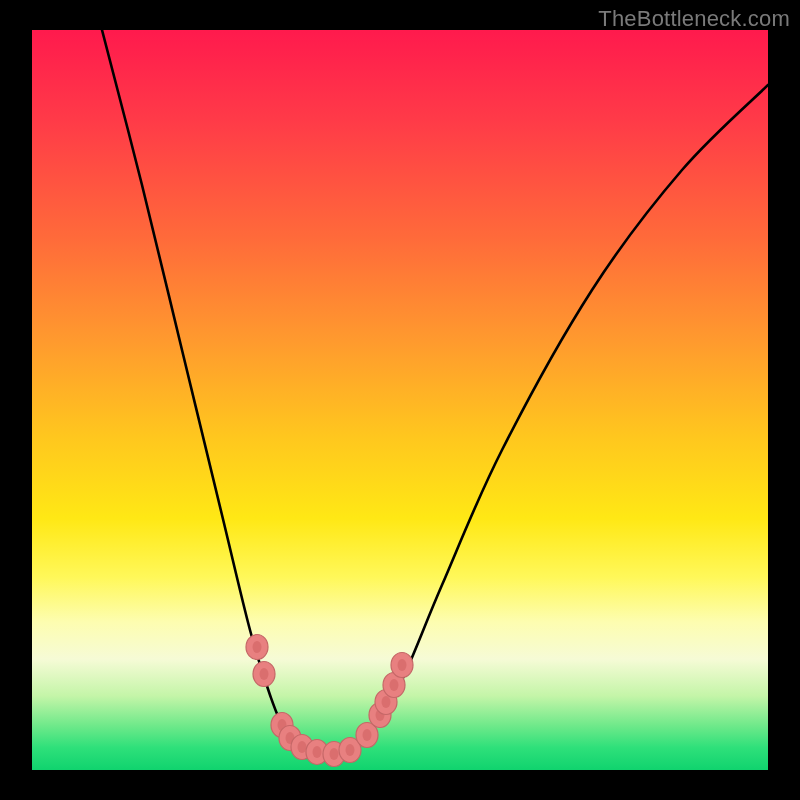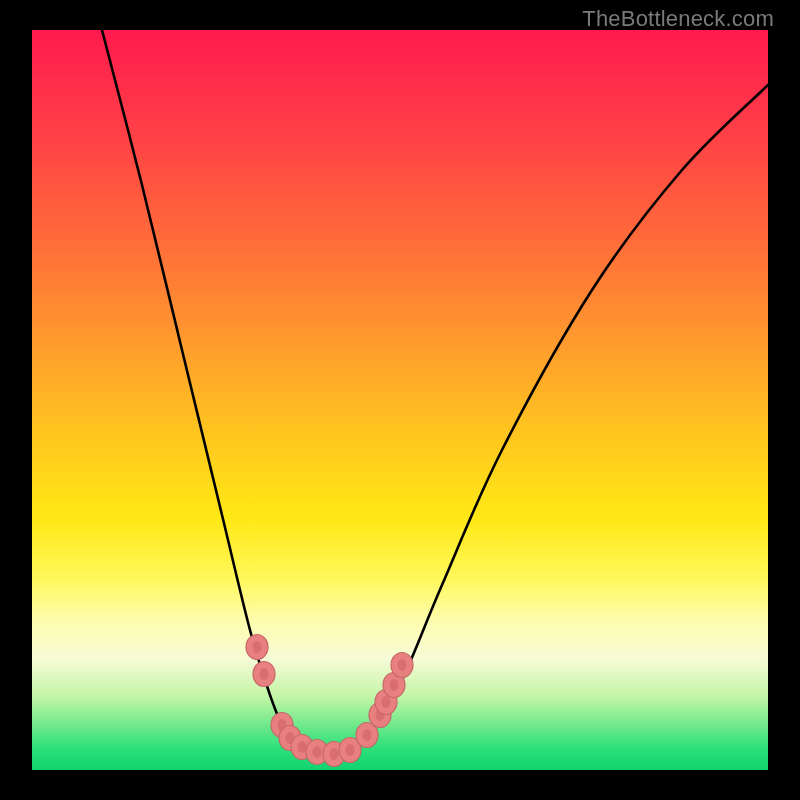--- a/index.html
+++ b/index.html
@@ -30,21 +30,21 @@
       #f6fbd6 85%,
       #c4f5a8 90%,
       #6fe98a 94%,
       #2ee07a 97%,
       #10d36e 100%
     );
   }
   .watermark {
     position: absolute;
     top: 6px;
-    right: 26px;
+    right: 10px;
     color: #7a7a7a;
     font-size: 22px;
     font-weight: 500;
     letter-spacing: 0.2px;
     user-select: none;
   }
   svg.curves {
     position: absolute;
     left: 0;
     top: 0;

